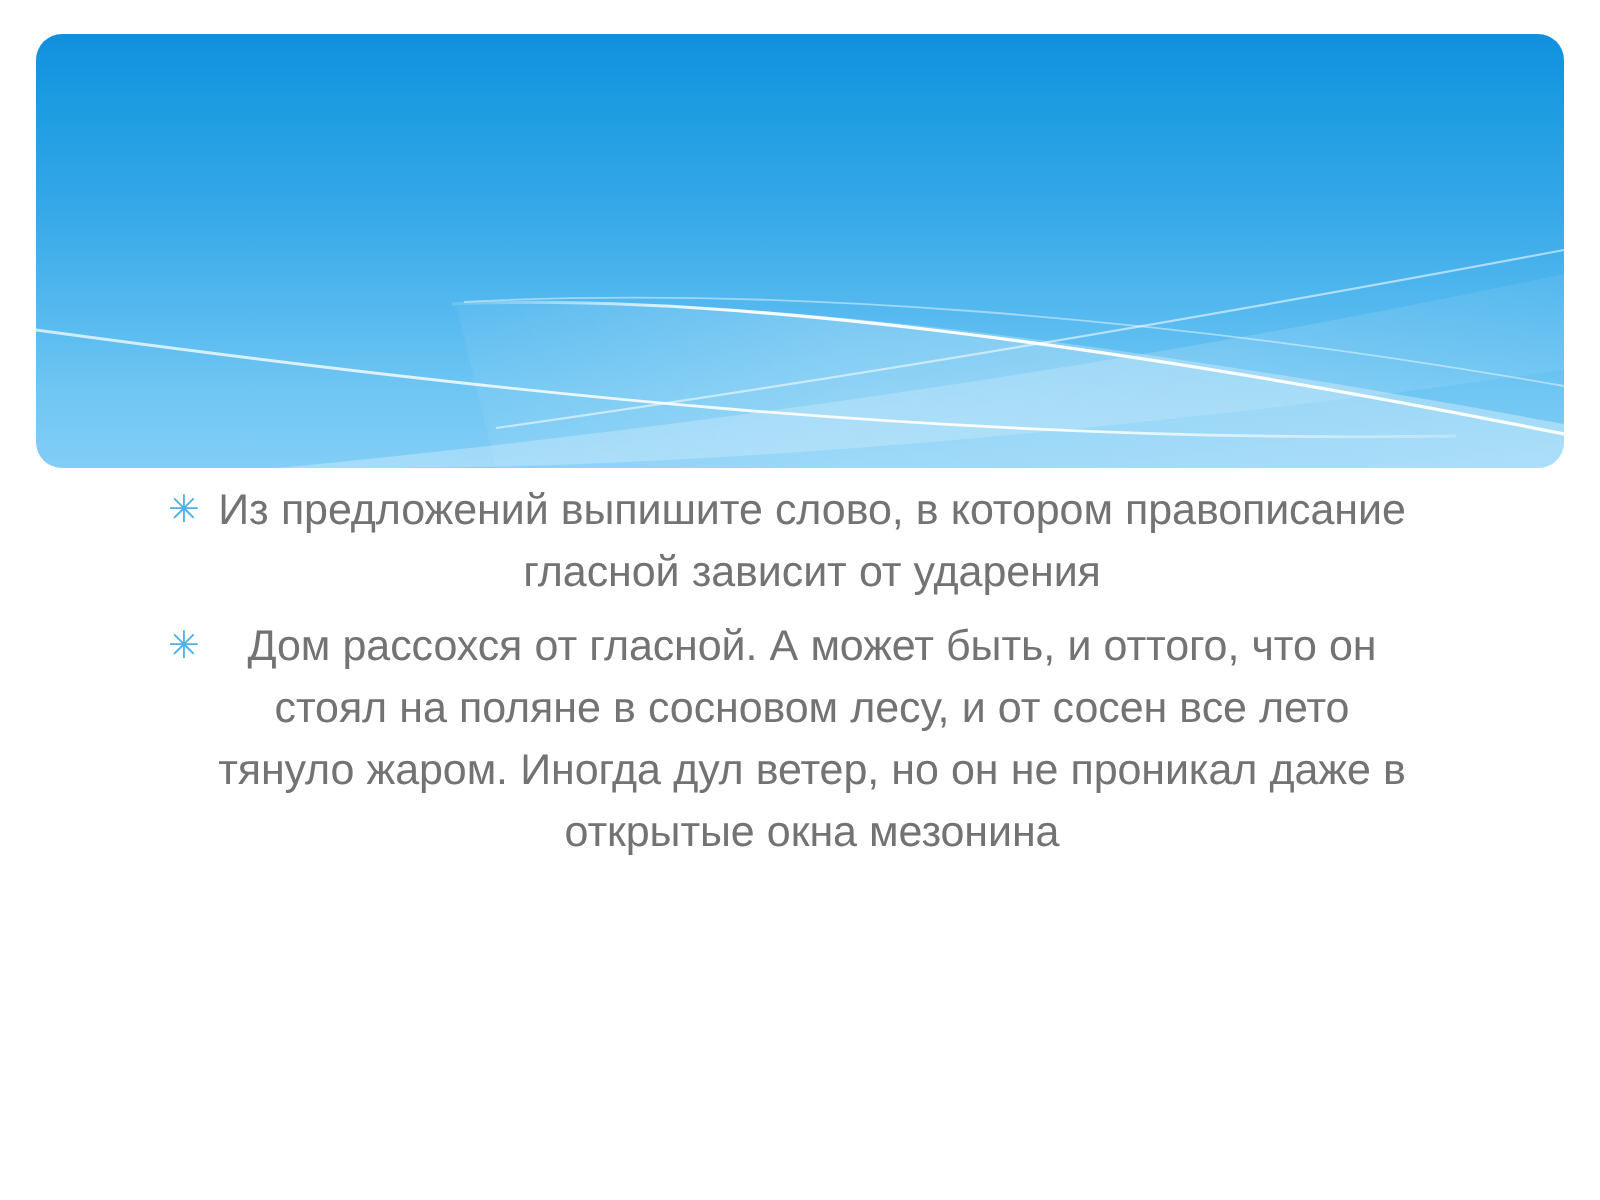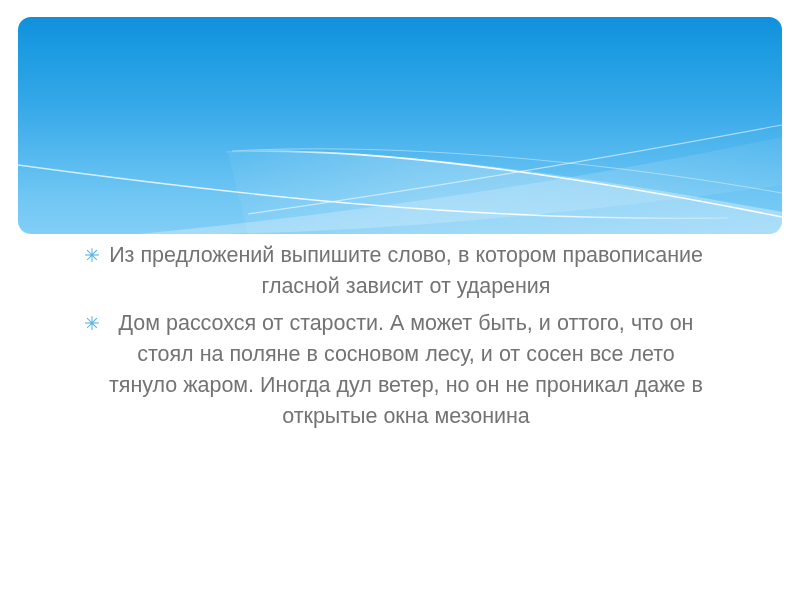--- a/index.html
+++ b/index.html
@@ -131,17 +131,17 @@
 
   <div class="content">
 
     <div class="bullet-item">
       <span class="bullet-mark">✳</span>
       <span class="bullet-text">Из предложений выпишите слово, в котором правописание гласной зависит от ударения</span>
     </div>
 
     <div class="bullet-item">
       <span class="bullet-mark">✳</span>
-      <span class="bullet-text">Дом рассохся от старости. А может быть, и оттого, что он стоял на поляне в сосновом лесу, и от сосен все лето тянуло жаром. Иногда дул ветер, но он не проникал даже в открытые окна мезонина</span>
+      <span class="bullet-text">Дом рассохся от гласной. А может быть, и оттого, что он стоял на поляне в сосновом лесу, и от сосен все лето тянуло жаром. Иногда дул ветер, но он не проникал даже в открытые окна мезонина</span>
     </div>
 
   </div>
 </div>
 
 </body></html>

